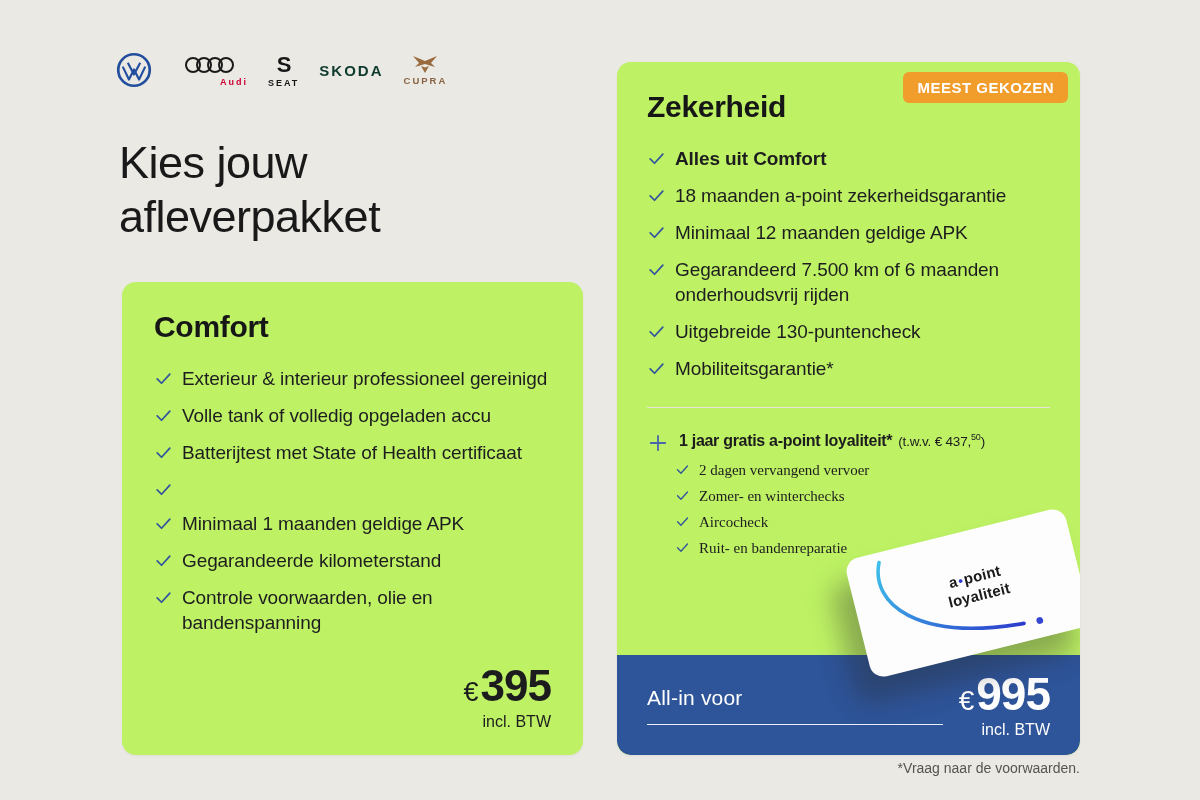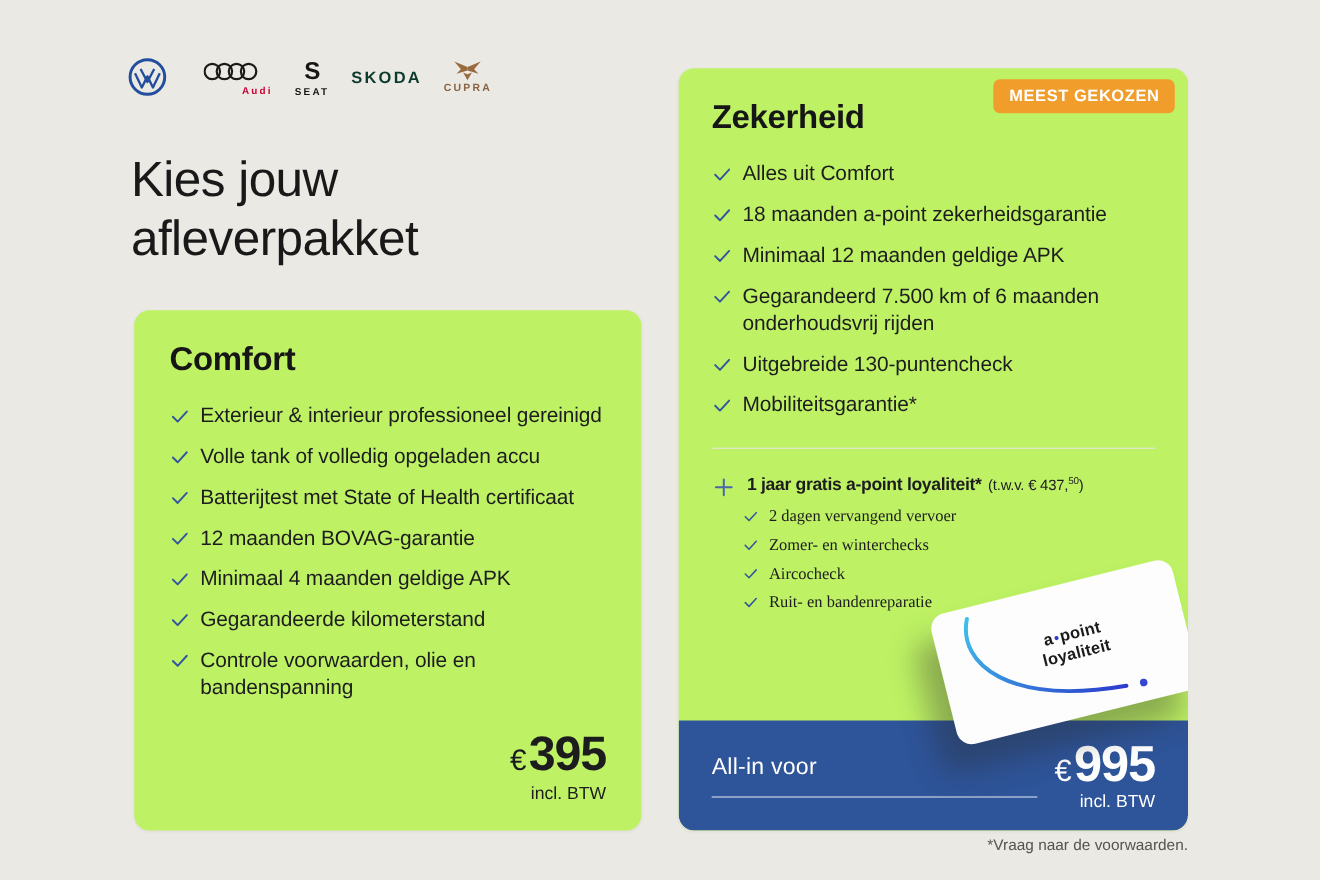--- a/index.html
+++ b/index.html
@@ -26,21 +26,21 @@
 
   
   .card{position:absolute;background:#bef264;border-radius:14px;box-shadow:0 1px 3px rgba(0,0,0,.05);}
   .card-comfort{left:122px;top:282px;width:461px;height:473px;padding:28px 32px;}
   .card-zeker{left:617px;top:62px;width:463px;height:693px;padding:28px 30px;overflow:hidden;}
 
   .card-title{margin:0 0 22px 0;font-size:30px;font-weight:700;color:#161616;letter-spacing:-0.3px;}
 
   ul.checklist{list-style:none;margin:0;padding:0;}
   ul.checklist li{display:flex;align-items:flex-start;font-size:19px;line-height:25px;margin-bottom:12px;letter-spacing:-0.1px;color:#1d1d1f;}
-  ul.checklist li.bold span{font-weight:400;}
+  ul.checklist li.bold span{font-weight:700;}
   .check{width:19px;height:19px;flex:0 0 19px;margin:3px 9px 0 0;color:#33549e;}
   ul.sublist{list-style:none;margin:8px 0 0 28px;padding:0;}
   ul.sublist li{display:flex;align-items:flex-start;font-size:15px;line-height:20px;margin-bottom:6px;color:#1d1d1f;font-family:Liberation Serif, serif;}
   ul.sublist .check{width:15px;height:15px;flex:0 0 15px;margin:2px 9px 0 0;}
 
   
   .price-block{position:absolute;right:32px;bottom:24px;text-align:right;}
   .price-line{white-space:nowrap;}
   .euro{font-size:27px;font-weight:500;margin-right:2px;}
   .amount{font-size:44px;font-weight:700;letter-spacing:-1px;}
@@ -150,28 +150,27 @@
           <svg class="check" viewBox="0 0 24 24">
             <path d="M4 12.5 L9.5 18 L20 6.5" fill="none" stroke="currentColor" stroke-width="2.2" stroke-linecap="round" stroke-linejoin="round"></path>
           </svg>
           <span>Batterijtest met State of Health certificaat</span>
         </li>
 
         <li>
           <svg class="check" viewBox="0 0 24 24">
             <path d="M4 12.5 L9.5 18 L20 6.5" fill="none" stroke="currentColor" stroke-width="2.2" stroke-linecap="round" stroke-linejoin="round"></path>
           </svg>
-          <span>12 maanden BOVAG-garantie</span>
-        </li>
-
-        <li>
-          <svg class="check" viewBox="0 0 24 24">
-            <path d="M4 12.5 L9.5 18 L20 6.5" fill="none" stroke="currentColor" stroke-width="2.2" stroke-linecap="round" stroke-linejoin="round"></path>
-          </svg>
-          <span>Minimaal 4 maanden geldige APK</span>
+        </li>
+
+        <li>
+          <svg class="check" viewBox="0 0 24 24">
+            <path d="M4 12.5 L9.5 18 L20 6.5" fill="none" stroke="currentColor" stroke-width="2.2" stroke-linecap="round" stroke-linejoin="round"></path>
+          </svg>
+          <span>Minimaal 1 maanden geldige APK</span>
         </li>
 
         <li>
           <svg class="check" viewBox="0 0 24 24">
             <path d="M4 12.5 L9.5 18 L20 6.5" fill="none" stroke="currentColor" stroke-width="2.2" stroke-linecap="round" stroke-linejoin="round"></path>
           </svg>
           <span>Gegarandeerde kilometerstand</span>
         </li>
 
         <li>

